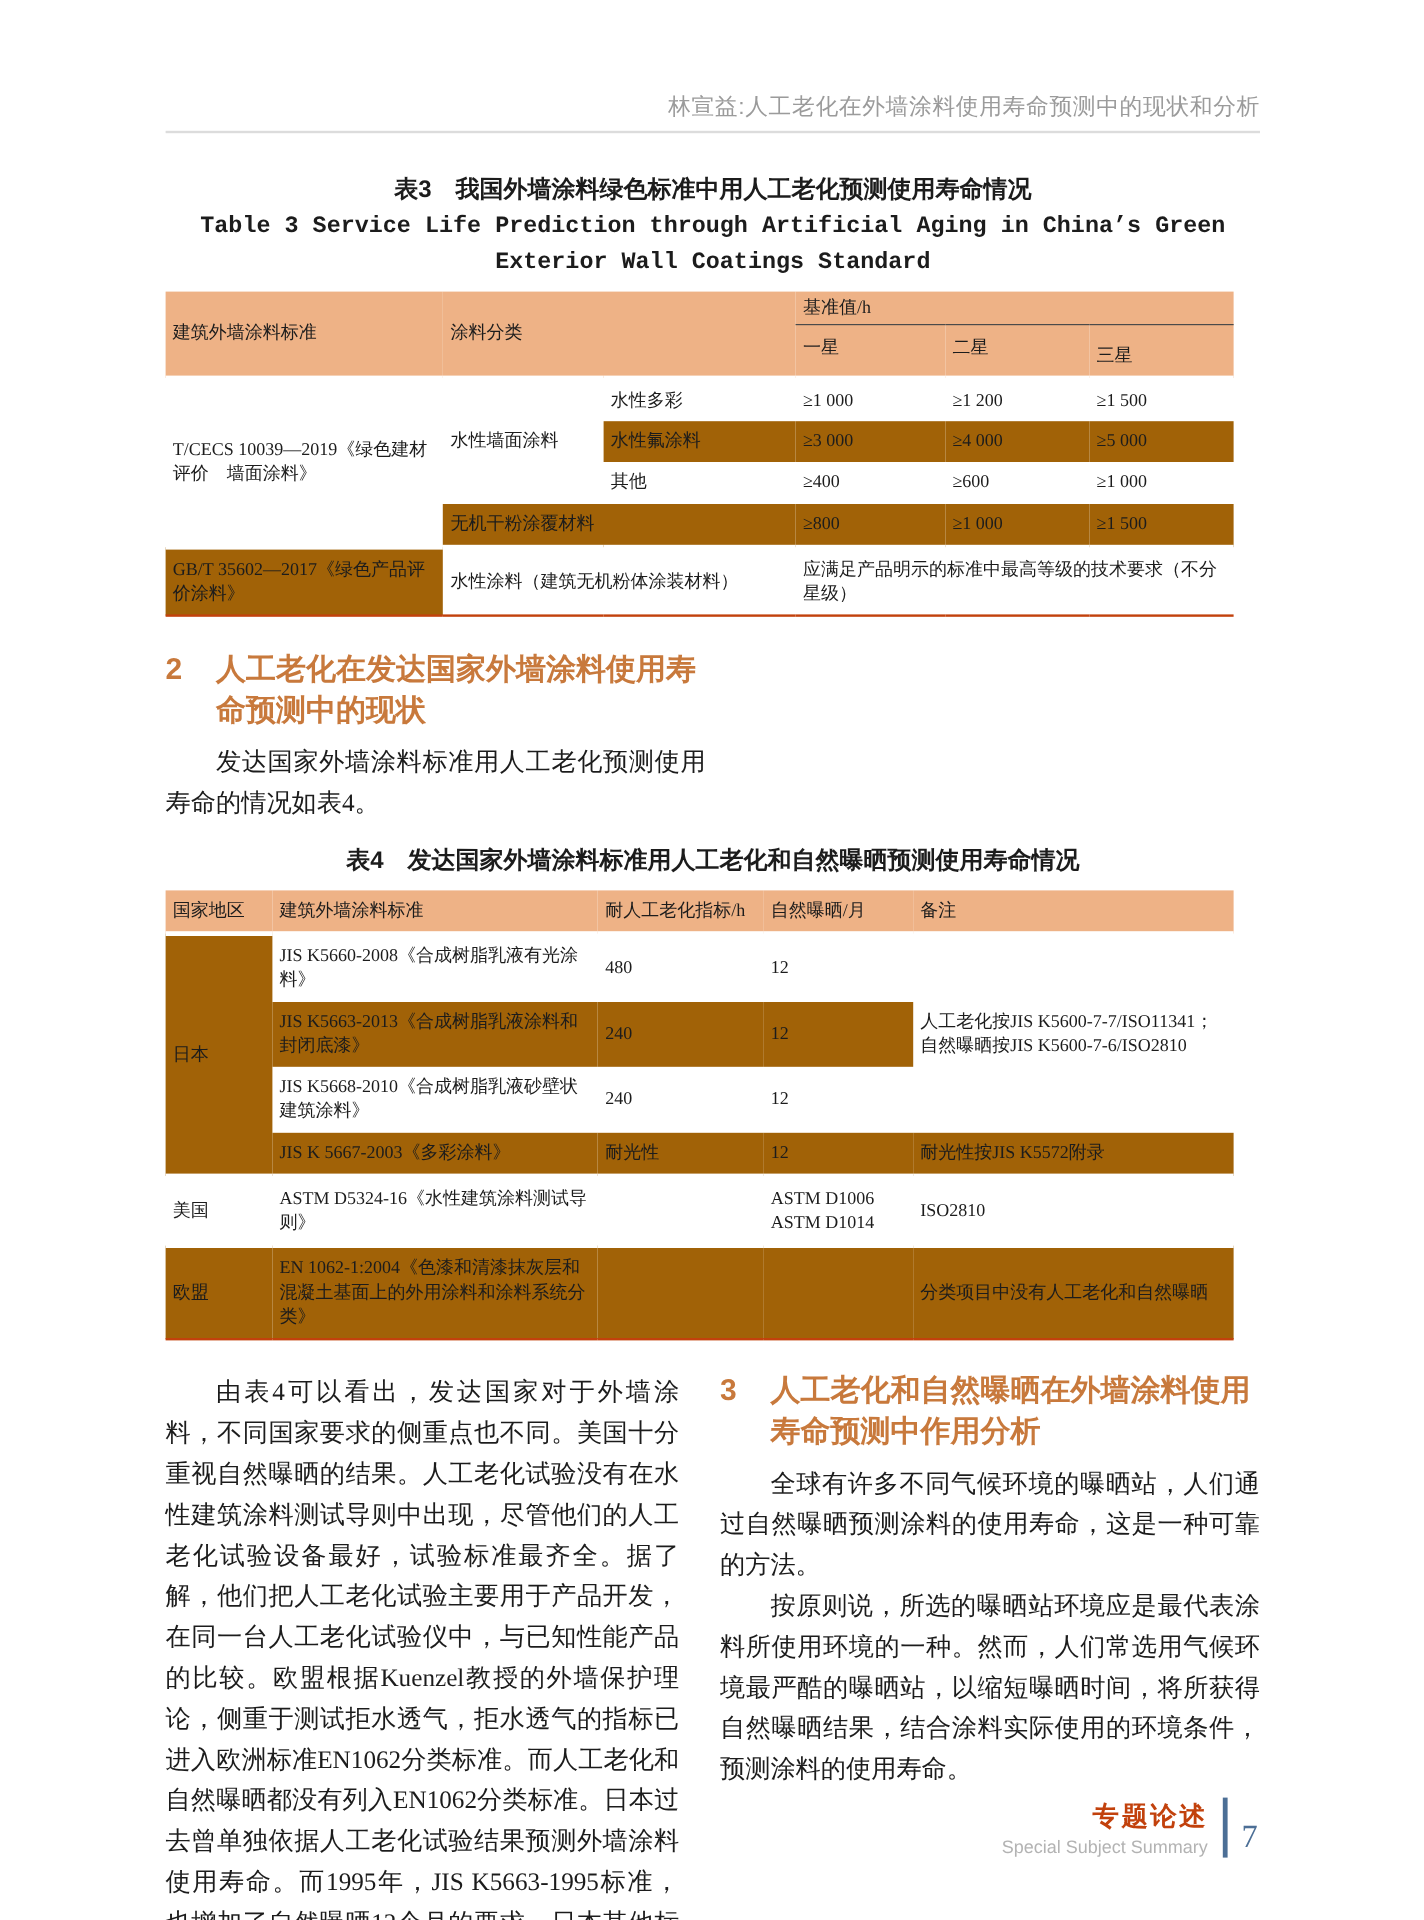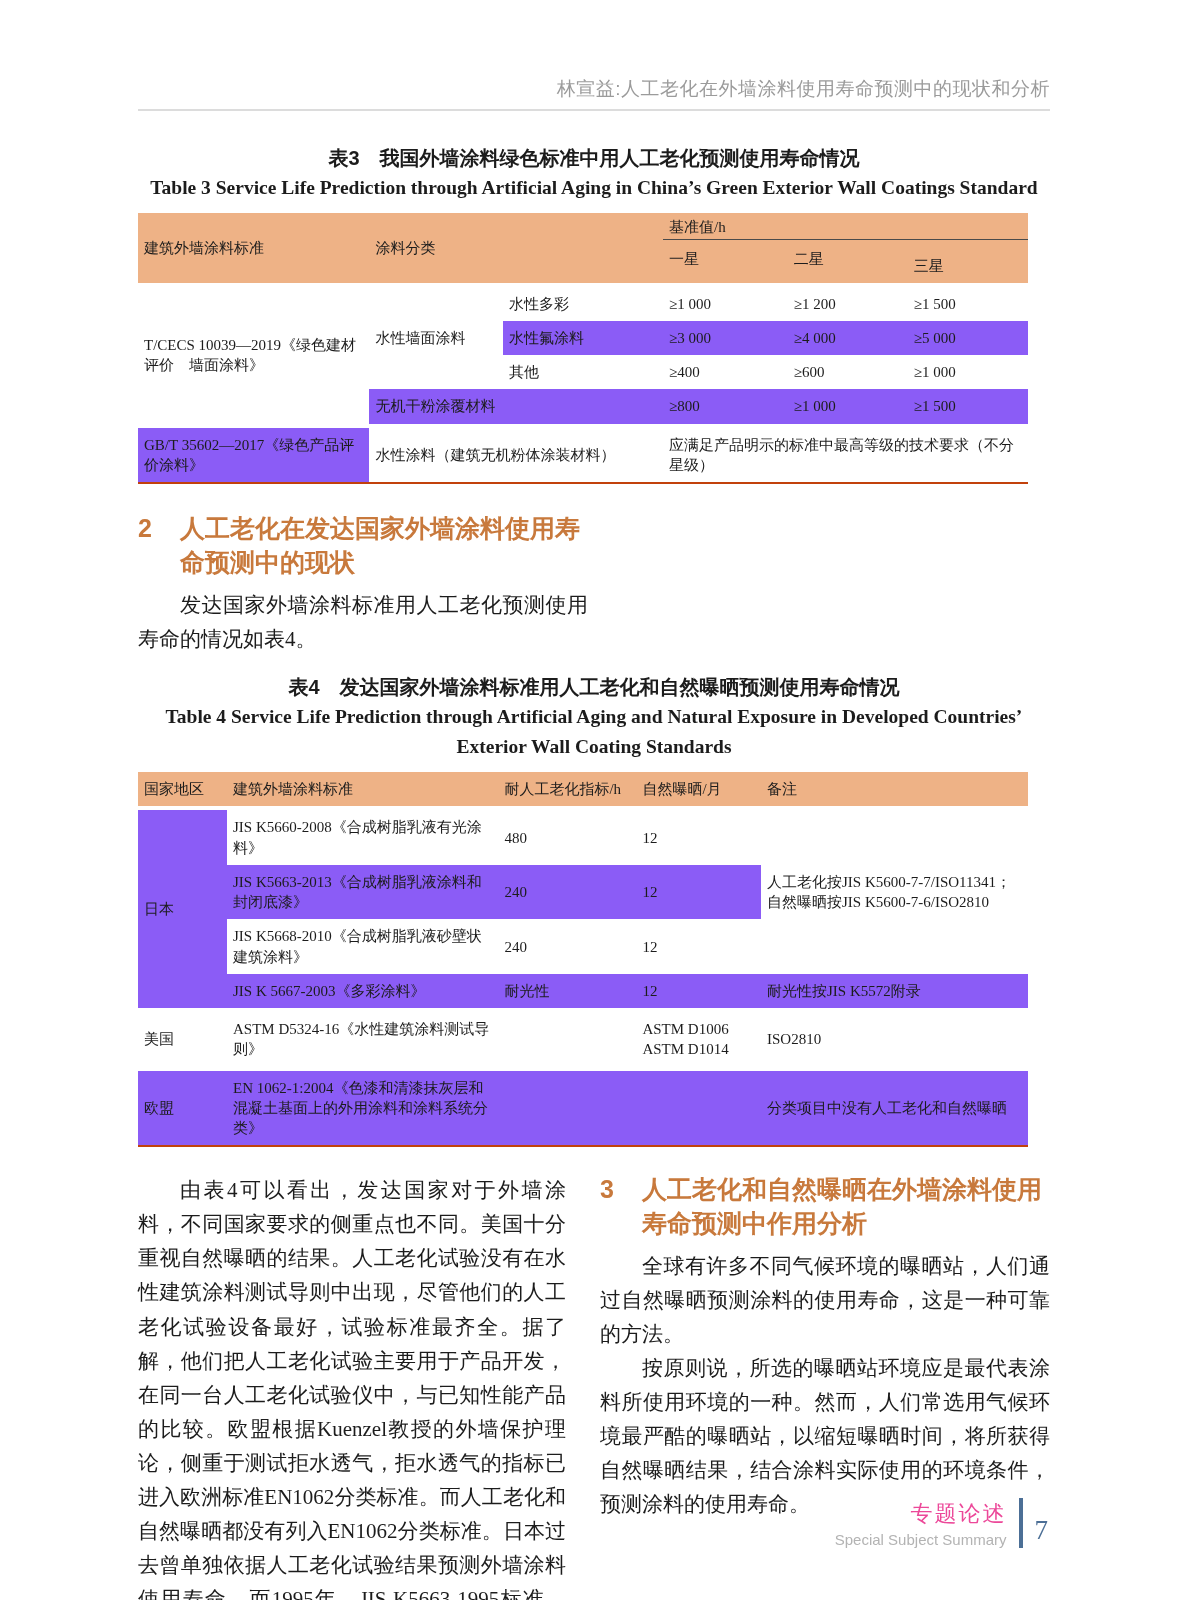--- a/index.html
+++ b/index.html
@@ -26,38 +26,38 @@
   }
   .head-rule { margin-top:7px; border-top:2px solid #dcdcdc; }
 
   
   .caption { text-align:center; }
   .caption-zh {
     font-family:"Liberation Sans", sans-serif;
     font-weight:bold; font-size:20px; line-height:1.5;
   }
   .caption-en {
-    font-family:Liberation Serif, serif;
+    font-family:Liberation Mono, monospace;
     font-weight:bold; font-size:19.5px; line-height:1.55;
   }
   .cap3 { margin-top:32px; }
   .cap4 { margin-top:16px; }
 
   
   table.dt {
     width:890px; border-collapse:collapse; table-layout:fixed;
     margin-top:10px;
     font-size:15px; line-height:1.35;
   }
   table.dt td, table.dt th {
     font-weight:normal; vertical-align:middle;
     padding:7px 6px;
   }
   .hdr { background:#eeb286; }
-  .hl  { background:#8b5cf6; }
+  .hl  { background:#a16207; }
   .c { text-align:left;margin-top:31px; }
   .l { text-align:left; padding-left:10px; }
   .benchline { border-bottom:1.5px solid #4a4a4a; }
   tr.lastrow td { border-bottom:2px solid #c2410c; }
   .whitegap { border-top:4px solid #ffffff; }
 
   
   .cols { display:flex; gap:34px; }
   .col-left  { width:428px; }
   .col-right { width:450px; }
@@ -79,21 +79,21 @@
   .sec-title { flex:1; }
 
   
   .footer {
     position:absolute; right:139px; bottom:52px;
     display:flex; align-items:center; gap:12px;
   }
   .footer-text { text-align:right; }
   .footer-zh {
     font-family:"Liberation Sans", sans-serif;
-    font-weight:normal; font-size:22px; color:#ec4899; letter-spacing:2px;
+    font-weight:bold; font-size:22px; color:#c2410c; letter-spacing:2px;
   }
   .footer-en {
     font-family:"Liberation Sans", sans-serif;
     font-size:15px; color:#b3b3b3; margin-top:2px;
   }
   .footer-bar { width:4px; height:50px; background:#4c6f96; }
   .footer-page {
     font-family:"Liberation Serif", serif;
     font-size:27px; color:#4c6f96; padding-top:14px;
   }
@@ -173,21 +173,20 @@
         <div class="sec-head">
           <div class="sec-num">2</div>
           <div class="sec-title">人工老化在发达国家外墙涂料使用寿命预测中的现状</div>
         </div>
         <p class="para">发达国家外墙涂料标准用人工老化预测使用寿命的情况如表4。</p>
       </div>
     </div>
 
     <div class="caption cap4">
       <div class="caption-zh">表4　发达国家外墙涂料标准用人工老化和自然曝晒预测使用寿命情况</div>
-      <div class="caption-en" style="max-width:890px;margin:0 auto;">Table 4   Service Life Prediction through Artificial Aging and Natural Exposure in Developed Countries’ Exterior Wall Coating Standards</div>
     </div>
 
     <table class="dt">
       <colgroup>
         <col style="width:10%">
           <col style="width:30.5%">
           <col style="width:15.5%">
         <col style="width:14%">
           <col style="width:30%">
       </colgroup>

